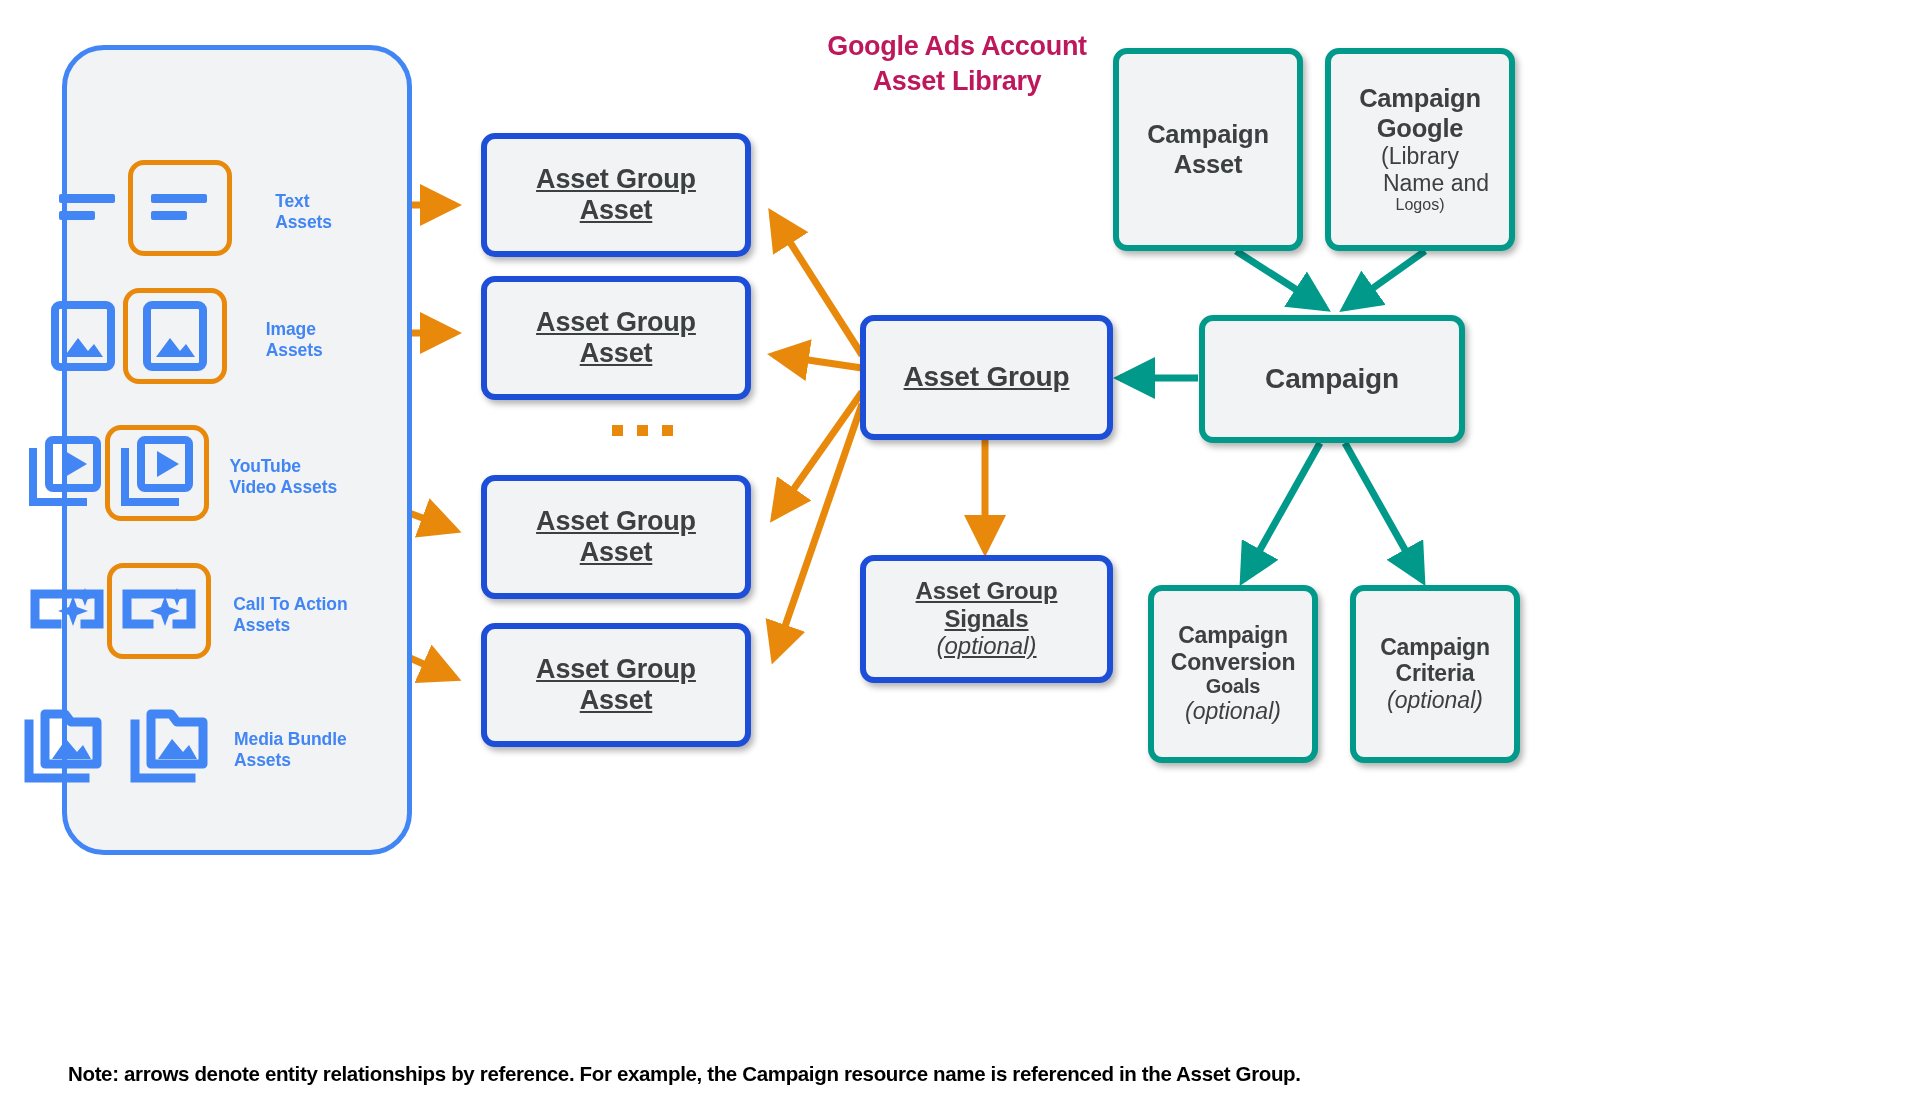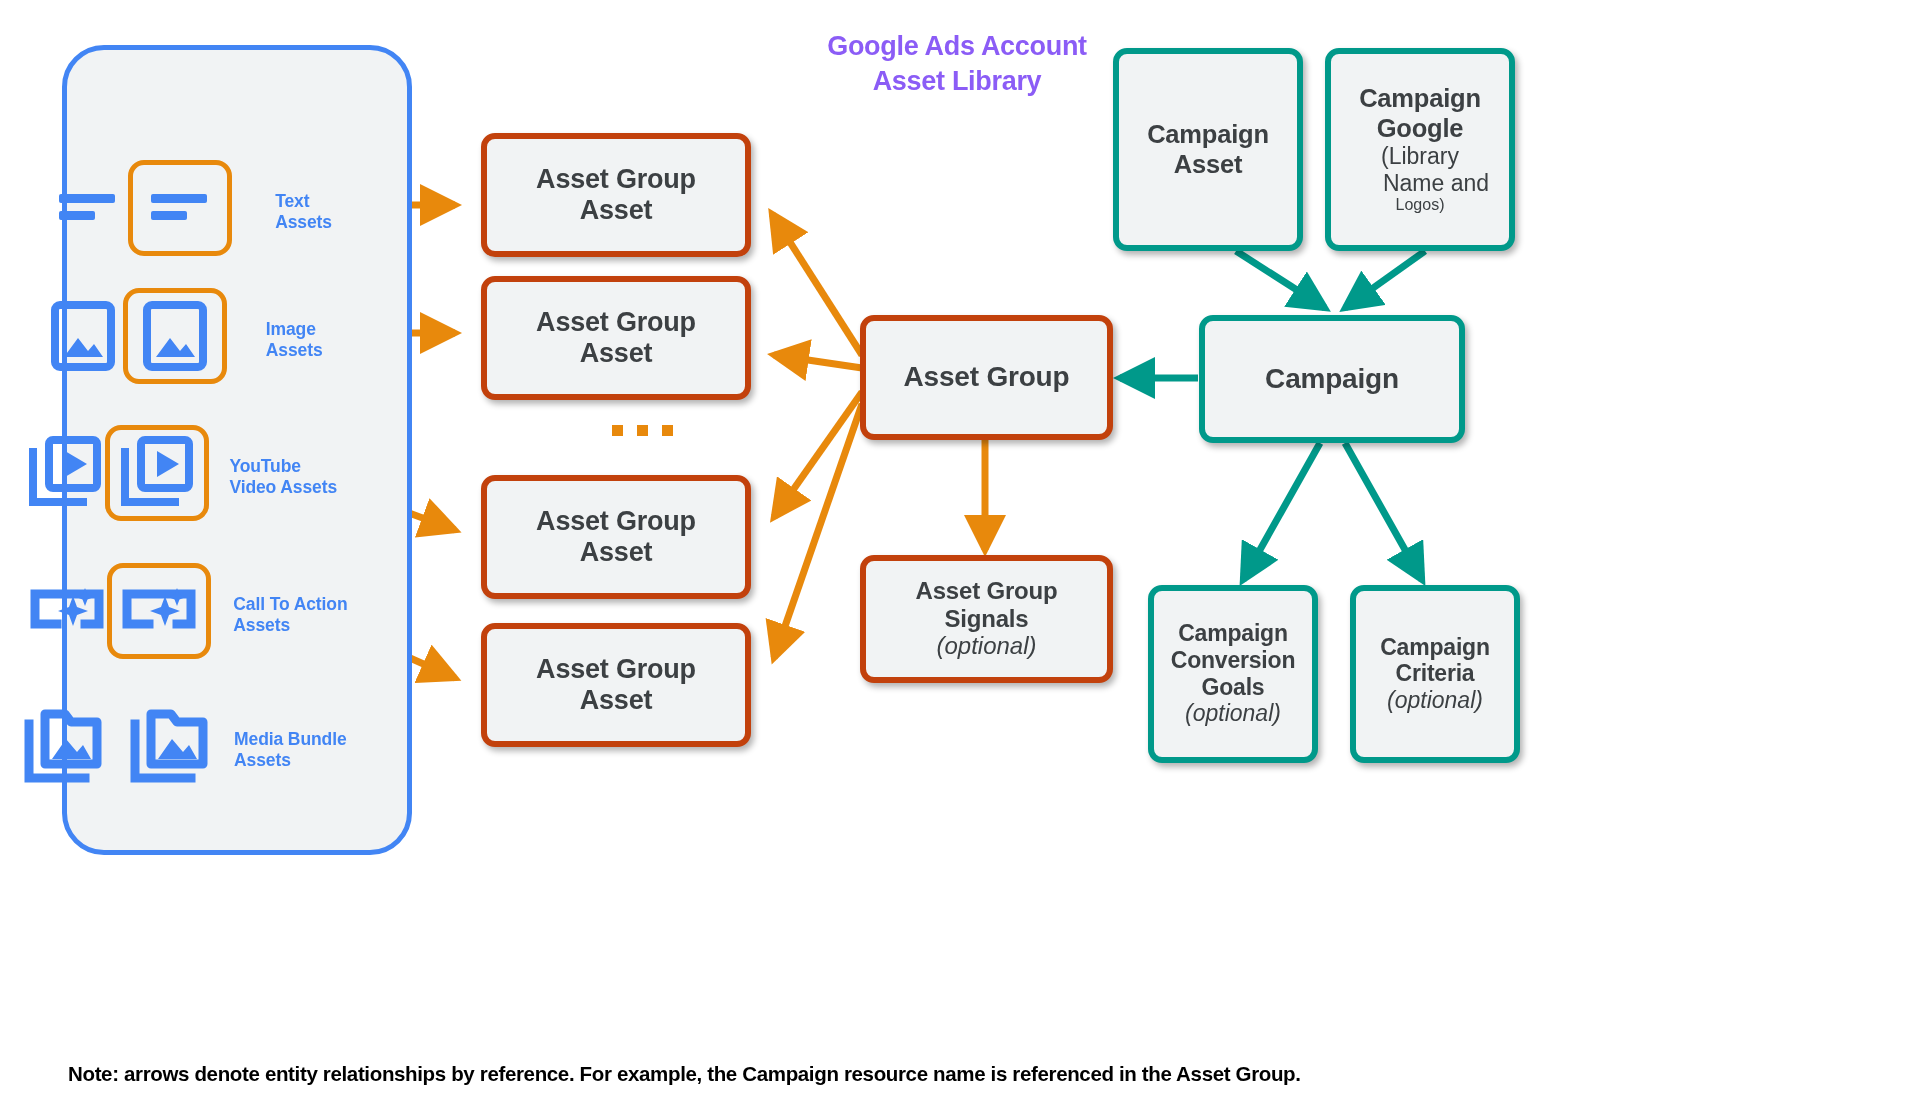--- a/index.html
+++ b/index.html
@@ -46,40 +46,40 @@
   }
   .node .sub {
     font-weight: normal;
     line-height: 1.16;
   }
   .node .opt {
     font-style: italic;
     font-weight: normal;
     line-height: 1.2;
   }
-  .orange { border: 6px solid #c2410c; }
+  .orange { border: 6px solid #1d4ed8; text-decoration: underline; }
   .teal   { border: 6px solid #00998a; }
 
   
   #library {
     position: absolute;
     left: 62px; top: 45px;
     width: 350px; height: 810px;
     background: #f1f3f4;
     border: 5px solid #4285f4;
     border-radius: 42px;
     z-index: 2;
   }
   #library-title {
     position: absolute;
     left: 0; right: 0; top: 29px;
     text-align: center;
     font-size: 27px;
     font-weight: bold;
-    color: #8b5cf6;
+    color: #be185d;
     line-height: 1.28;
     letter-spacing: -0.3px;
   }
 
   .asset-row {
     position: absolute;
     left: 0; width: 350px;
     display: flex;
     flex-direction: row;
     align-items: center;
@@ -334,21 +334,21 @@
     <div class="sub" style="font-size:16px;">Logos)</div>
   </div>
 
   <div class="node teal" style="left:1199px; top:315px; width:266px; height:128px;">
     <div class="title" style="font-size:28px;">Campaign</div>
   </div>
 
   <div class="node teal" style="left:1148px; top:585px; width:170px; height:178px;">
     <div class="title" style="font-size:23px;">Campaign</div>
     <div class="title" style="font-size:23px;">Conversion</div>
-    <div class="title" style="font-size:23px;">Goals</div>
+    <div class="title" style="font-size:20px;">Goals</div>
     <div class="opt" style="font-size:23px;">(optional)</div>
   </div>
 
   <div class="node teal" style="left:1350px; top:585px; width:170px; height:178px;">
     <div class="title" style="font-size:23px;">Campaign</div>
     <div class="title" style="font-size:23px;">Criteria</div>
     <div class="opt" style="font-size:23px;">(optional)</div>
   </div>
 
   <div id="footnote">Note: arrows denote entity relationships by reference. For example, the Campaign resource name is referenced in the Asset Group.</div>

